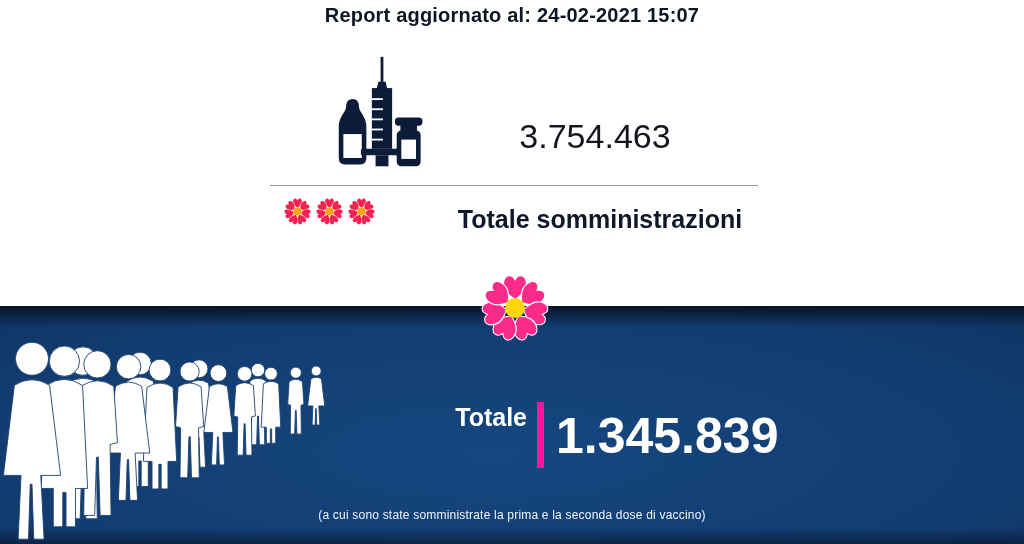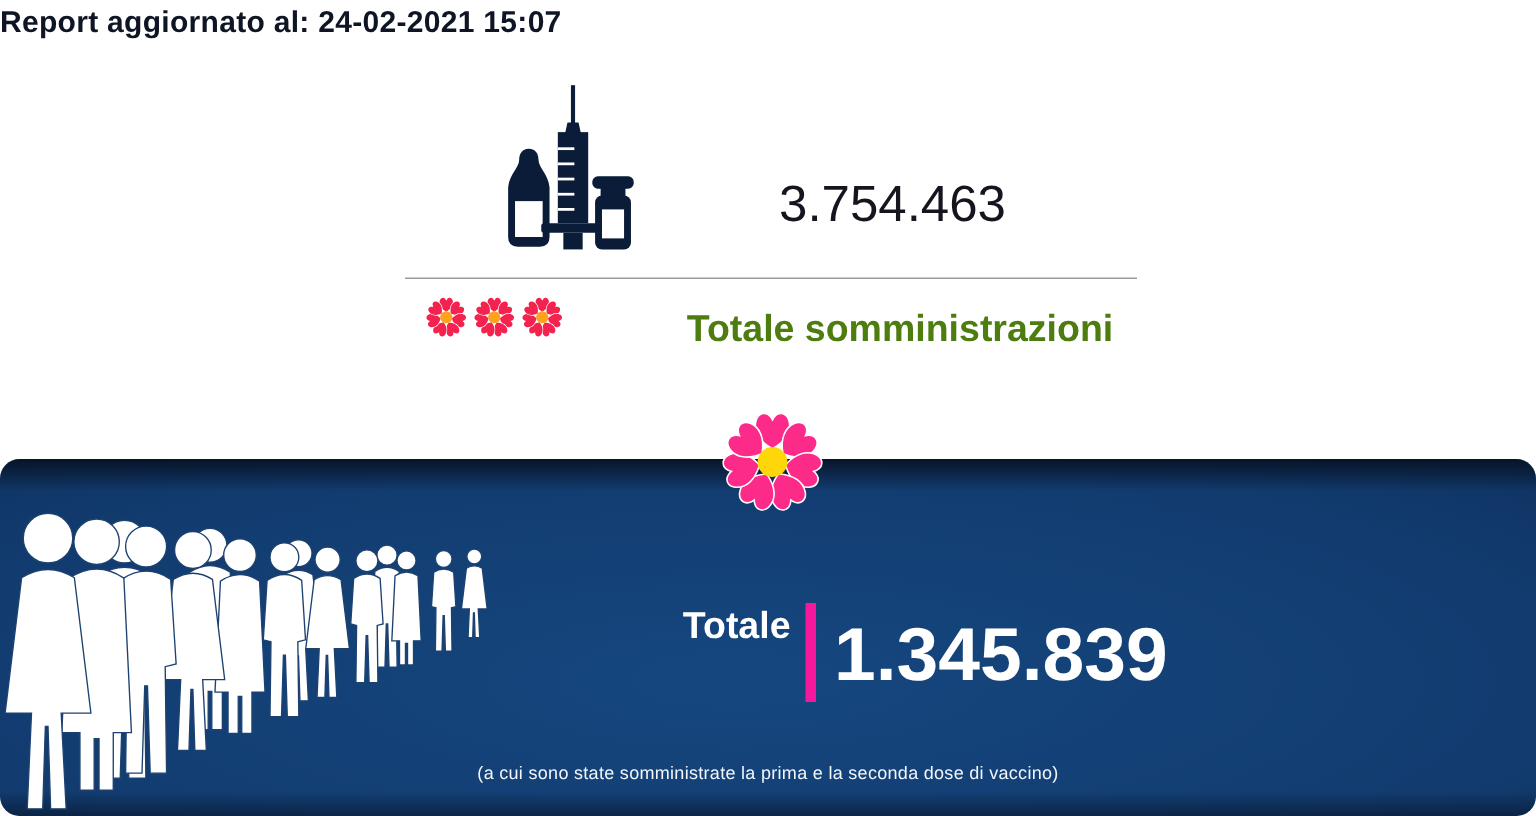--- a/index.html
+++ b/index.html
@@ -3,50 +3,49 @@
 <meta charset="utf-8">
 <style>
   * { margin:0; padding:0; box-sizing:border-box; }
   html,body { width:1024px; height:544px; overflow:hidden; }
   body { font-family:"Liberation Sans", sans-serif; background:#fff; }
   #stage { position:relative; width:1024px; height:544px; background:#ffffff; overflow:hidden; }
 
   
   .report-header {
     position:absolute; top:4px; left:0; right:0;
-    text-align:left; font-size:20px; font-weight:bold; color:#0e1524;
+    text-align:center; font-size:20px; font-weight:bold; color:#0e1524;
     letter-spacing:.2px;
   }
   .vaccine-icon { position:absolute; left:336px; top:56px; width:92px; height:112px; }
   .somm-value {
     position:absolute; left:420px; top:119px; width:350px;
     text-align:center; font-size:34px; font-weight:300; color:#15151f;
     line-height:1; letter-spacing:0;
   }
   .divider {
     position:absolute; left:270px; top:185px; width:488px; height:0;
     border-top:1px solid #9b9b9b;
   }
   .flowers-row { position:absolute; left:282px; top:196px; display:flex; gap:1px; }
   .flowers-row svg { width:31px; height:31px; }
   .somm-label {
     position:absolute; left:430px; top:205px; width:340px;
-    text-align:center; font-size:25px; font-weight:bold; color:#4d7c0f;
+    text-align:center; font-size:25px; font-weight:bold; color:#0f172a;
   }
 
   
   .big-flower { position:absolute; left:477px; top:270px; width:76px; height:76px; z-index:5; }
 
   
   .bottom-panel {
     position:absolute; left:0; top:306px; width:1024px; height:238px;
     background:
       linear-gradient(180deg, rgba(6,16,33,.9) 0%, rgba(6,16,33,0) 9%, rgba(6,16,33,0) 93%, rgba(6,16,33,.55) 100%),
       radial-gradient(115% 135% at 48% 62%, #15477f 0%, #123c70 45%, #0a2448 100%);
-    border-radius: 13px;
   }
   .crowd { position:absolute; left:0; top:8px; width:350px; height:230px; }
 
   .vacc-label {
     position:absolute; left:200px; top:90px; width:327px;
     text-align:right; color:#ffffff; font-weight:bold;
     font-size:25px; line-height:43px;
   }
   .vacc-bar {
     position:absolute; left:537px; top:96px; width:7px; height:66px;

